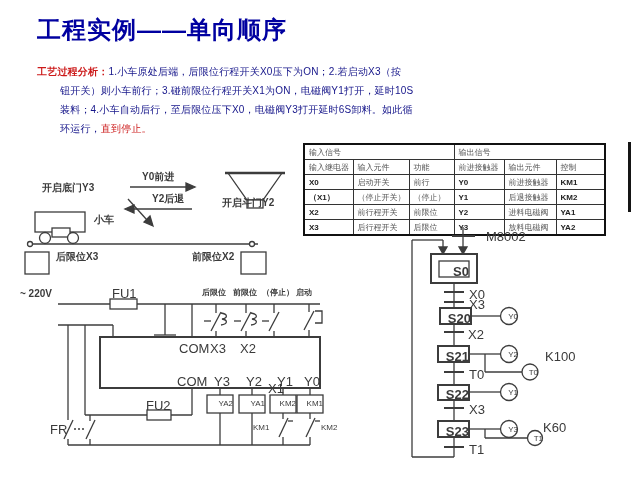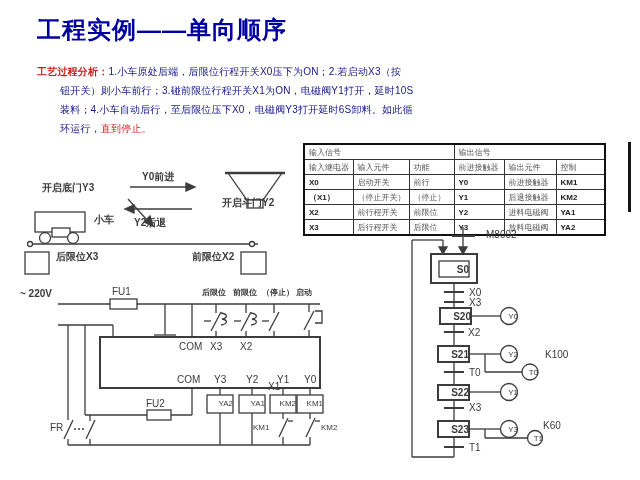--- a/index.html
+++ b/index.html
@@ -14,21 +14,21 @@
   
   table.io{position:absolute;left:303px;top:143px;border-collapse:collapse;
            table-layout:fixed;width:301px;height:89px;background:#fff;}
   table.io td{border:1px solid #333;font-size:8px;color:#555;padding:0 0 0 4px;
               white-space:nowrap;overflow:hidden;height:14px;}
   table.io{border:2px solid #111;}
   table.io td.lat{color:#222;font-weight:bold;}
   
   .lbl{position:absolute;font-size:10px;color:#3a3a3a;white-space:nowrap;}
   .lbl.cjk{font-weight:bold;}
-  .lbl.sm{font-size:10px;}
+  .lbl.sm{font-size:13px;}
   .lbl.xs{font-size:8px;}
   .ctr{text-align:right;}
   svg.wire{position:absolute;left:0;top:0;pointer-events:none;}
   .vbar{position:absolute;left:628px;top:142px;width:3px;height:70px;background:#151515;}
 </style>
 </head>
 <body>
 
 <div id="slide">
 
@@ -273,21 +273,21 @@
         <line x1="485" y1="438" x2="527" y2="438"></line>
         <circle cx="535" cy="438" r="7.5" fill="#fff"></circle>
         <line x1="454" y1="437" x2="454" y2="457"></line>
         <line x1="444" y1="447" x2="464" y2="447" stroke-width="2"></line>
       </g>
     </g>
   </svg>
 
   <div class="lbl cjk" style="left:42px;top:181px;">开启底门Y3</div>
   <div class="lbl cjk" style="left:142px;top:170px;">Y0前进</div>
-  <div class="lbl cjk" style="left:134px;top:192px;margin-top:24px;">Y2后退</div>
+  <div class="lbl cjk" style="left:152px;top:192px;">Y2后退</div>
   <div class="lbl cjk" style="left:222px;top:196px;">开启斗门Y2</div>
   <div class="lbl cjk" style="left:94px;top:213px;">小车</div>
   <div class="lbl cjk" style="left:56px;top:250px;">后限位X3</div>
   <div class="lbl cjk" style="left:192px;top:250px;">前限位X2</div>
 
   <div class="lbl" style="left:20px;top:288px;font-weight:bold;">~ 220V</div>
   <div class="lbl sm" style="left:112px;top:286px;">FU1</div>
   <div class="lbl xs cjk" style="left:202px;top:287px;">后限位</div>
   <div class="lbl xs cjk" style="left:233px;top:287px;">前限位</div>
   <div class="lbl xs cjk red" style="left:262px;top:287px;">（停止）</div>

